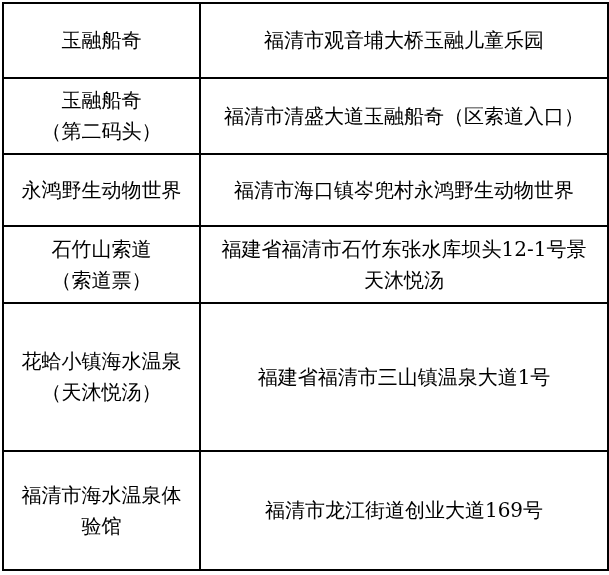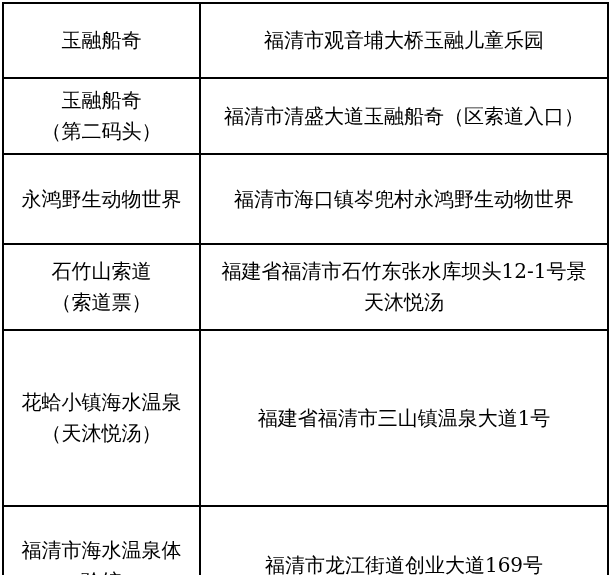--- a/index.html
+++ b/index.html
@@ -27,23 +27,23 @@
     border: 2px solid #000000;
     text-align: center;
     vertical-align: middle;
     white-space: pre-line;
     line-height: 1.55;
     padding: 6px 6px;
     overflow: hidden;
   }
   tr.r0 { height: 75px; }
   tr.r1 { height: 75px; }
-  tr.r2 { height: 90px; }
-  tr.r3 { height: 86px; }
-  tr.r4 { height: 176px; }
+  tr.r2 { height: 72px; }
+  tr.r3 { height: 77px; }
+  tr.r4 { height: 148px; }
   tr.r5 { height: 119px; }
 </style>
 </head>
 <body>
 
 <table class="venue-table">
   <colgroup>
     <col class="c1">
     <col class="c2">
   </colgroup>

